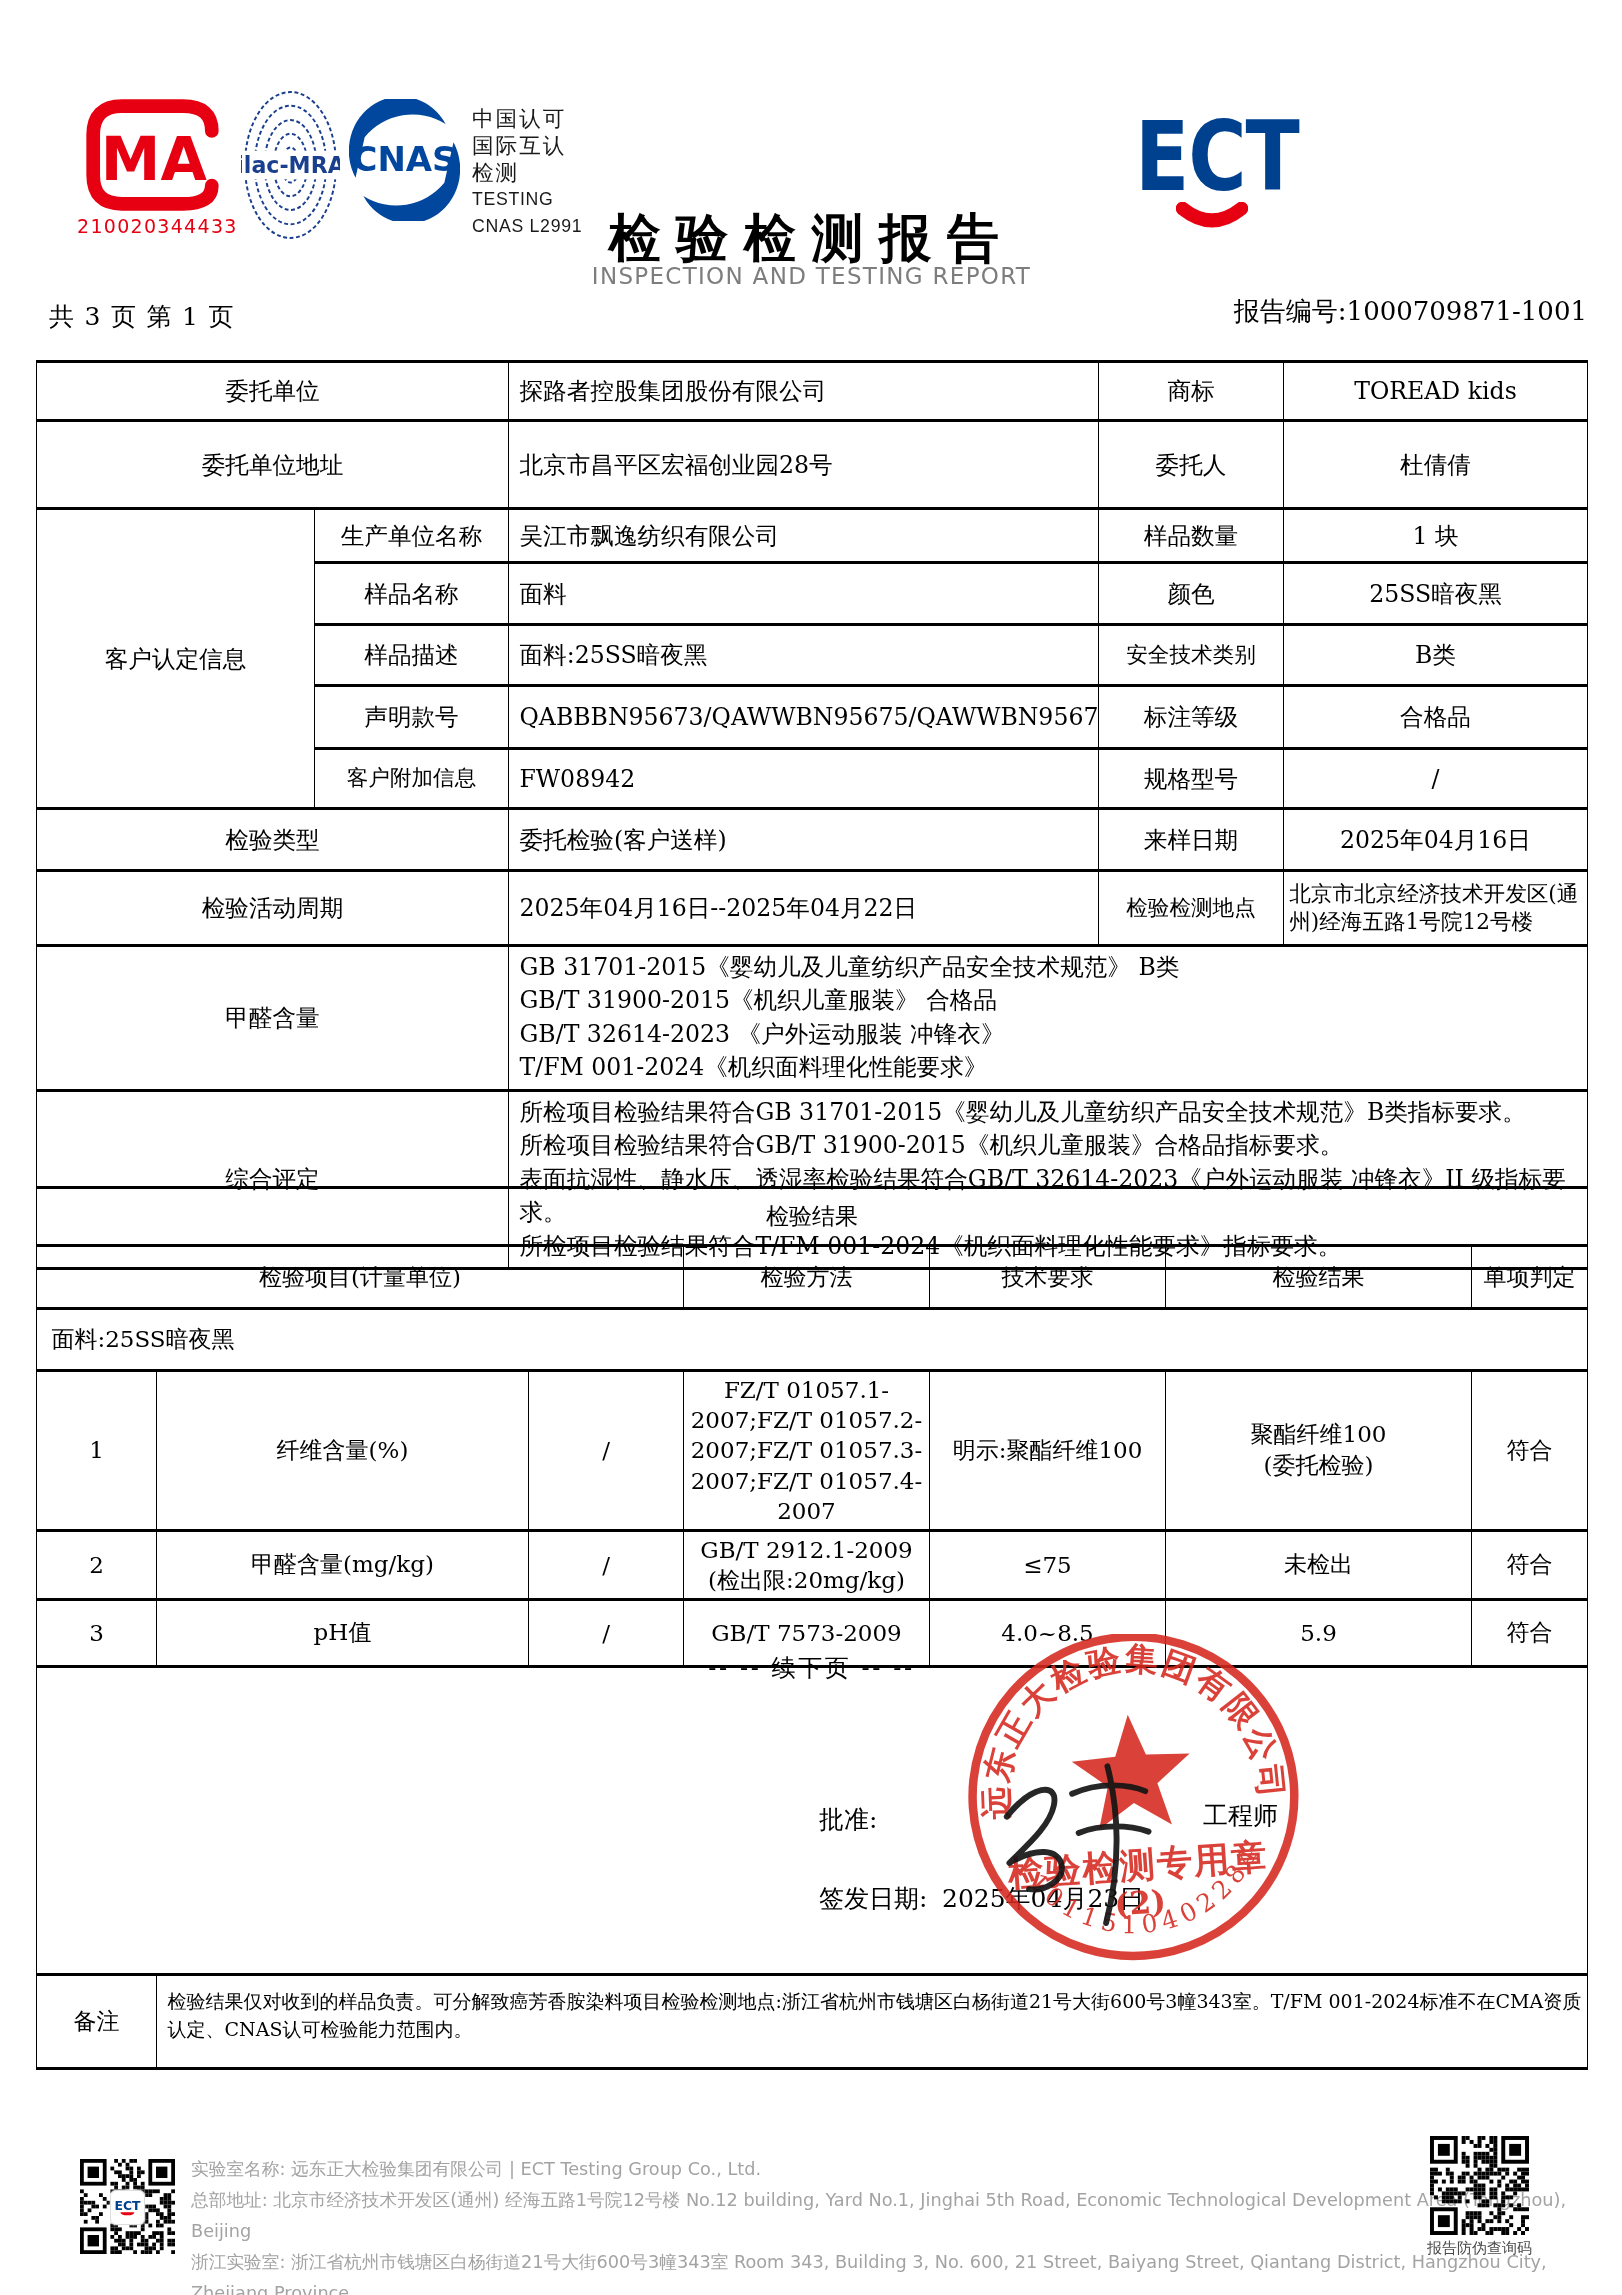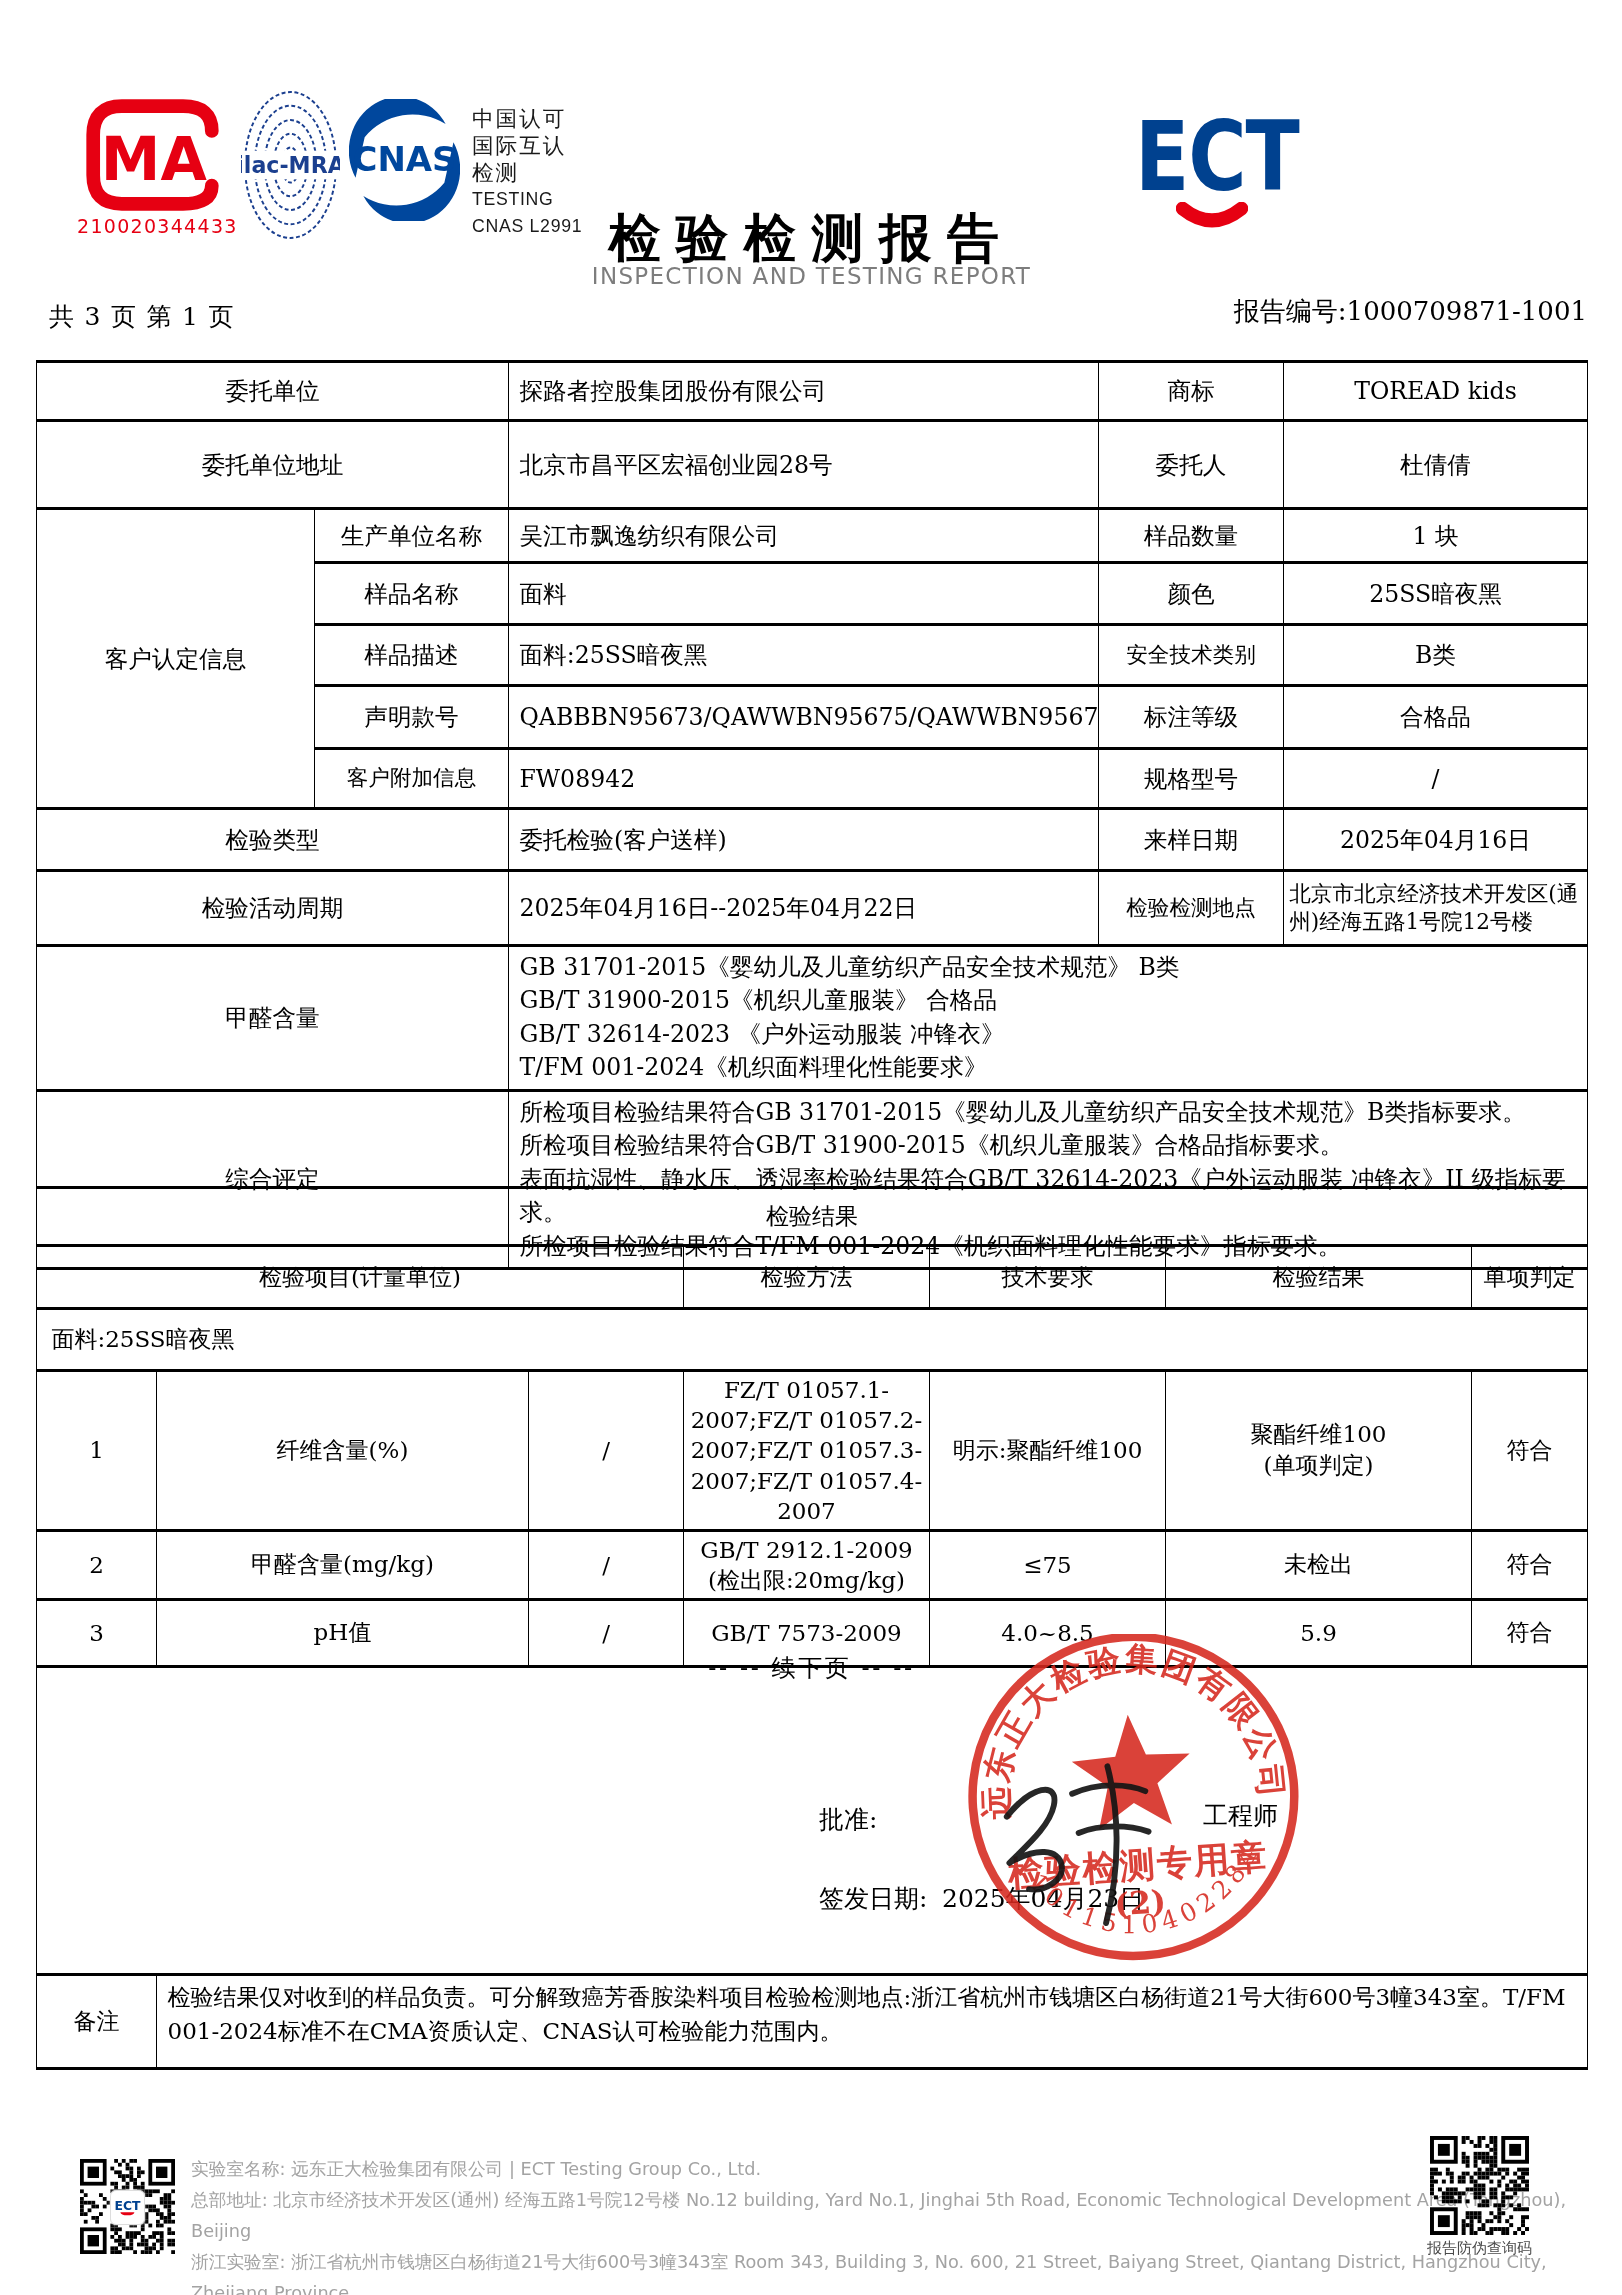--- a/index.html
+++ b/index.html
@@ -201,21 +201,21 @@
     <tr style="height:62px">
       <td class="l" colspan="7" style="padding-left:14.4px">面料:25SS暗夜黑</td>
     </tr>
     <tr style="height:128px">
       <td class="c">1</td>
       <td class="c">纤维含量(%)</td>
       <td class="c">/</td>
       <td class="c small">FZ/T 01057.1-2007;FZ/T 01057.2-2007;FZ/T 01057.3-2007;FZ/T 01057.4-2007</td>
       <td class="c small">明示:聚酯纤维100</td>
       <td class="c pre">聚酯纤维100
-(单项判定)</td>
+(委托检验)</td>
       <td class="c">符合</td>
     </tr>
     <tr style="height:63px">
       <td class="c">2</td>
       <td class="c">甲醛含量(mg/kg)</td>
       <td class="c">/</td>
       <td class="c small pre">GB/T 2912.1-2009
 (检出限:20mg/kg)</td>
       <td class="c">≤75</td>
       <td class="c">未检出</td>
@@ -228,21 +228,21 @@
       <td class="c small">GB/T 7573-2009</td>
       <td class="c">4.0~8.5</td>
       <td class="c">5.9</td>
       <td class="c">符合</td>
     </tr>
     <tr style="height:308px">
       <td colspan="7"></td>
     </tr>
     <tr style="height:94px">
       <td class="c">备注</td>
-      <td colspan="6" class="l" style="font-size:23px;line-height:1.5;vertical-align:top;padding-top:4px">检验结果仅对收到的样品负责。可分解致癌芳香胺染料项目检验检测地点:浙江省杭州市钱塘区白杨街道21号大街600号3幢343室。T/FM 001-2024标准不在CMA资质认定、CNAS认可检验能力范围内。</td>
+      <td colspan="6" class="l" style="font-size:19px;line-height:1.5;vertical-align:top;padding-top:11px">检验结果仅对收到的样品负责。可分解致癌芳香胺染料项目检验检测地点:浙江省杭州市钱塘区白杨街道21号大街600号3幢343室。T/FM 001-2024标准不在CMA资质认定、CNAS认可检验能力范围内。</td>
     </tr>
   </tbody>
     </table>
 
   <div class="overlay">
     <div class="cont-note">-- -- 续下页 -- --</div>
 
     <div class="appr" style="left:819px;top:1803px">批准:</div>
     <div class="appr" style="left:1203px;top:1799px">工程师</div>
     <div class="appr" style="left:819px;top:1882px">签发日期:</div>

